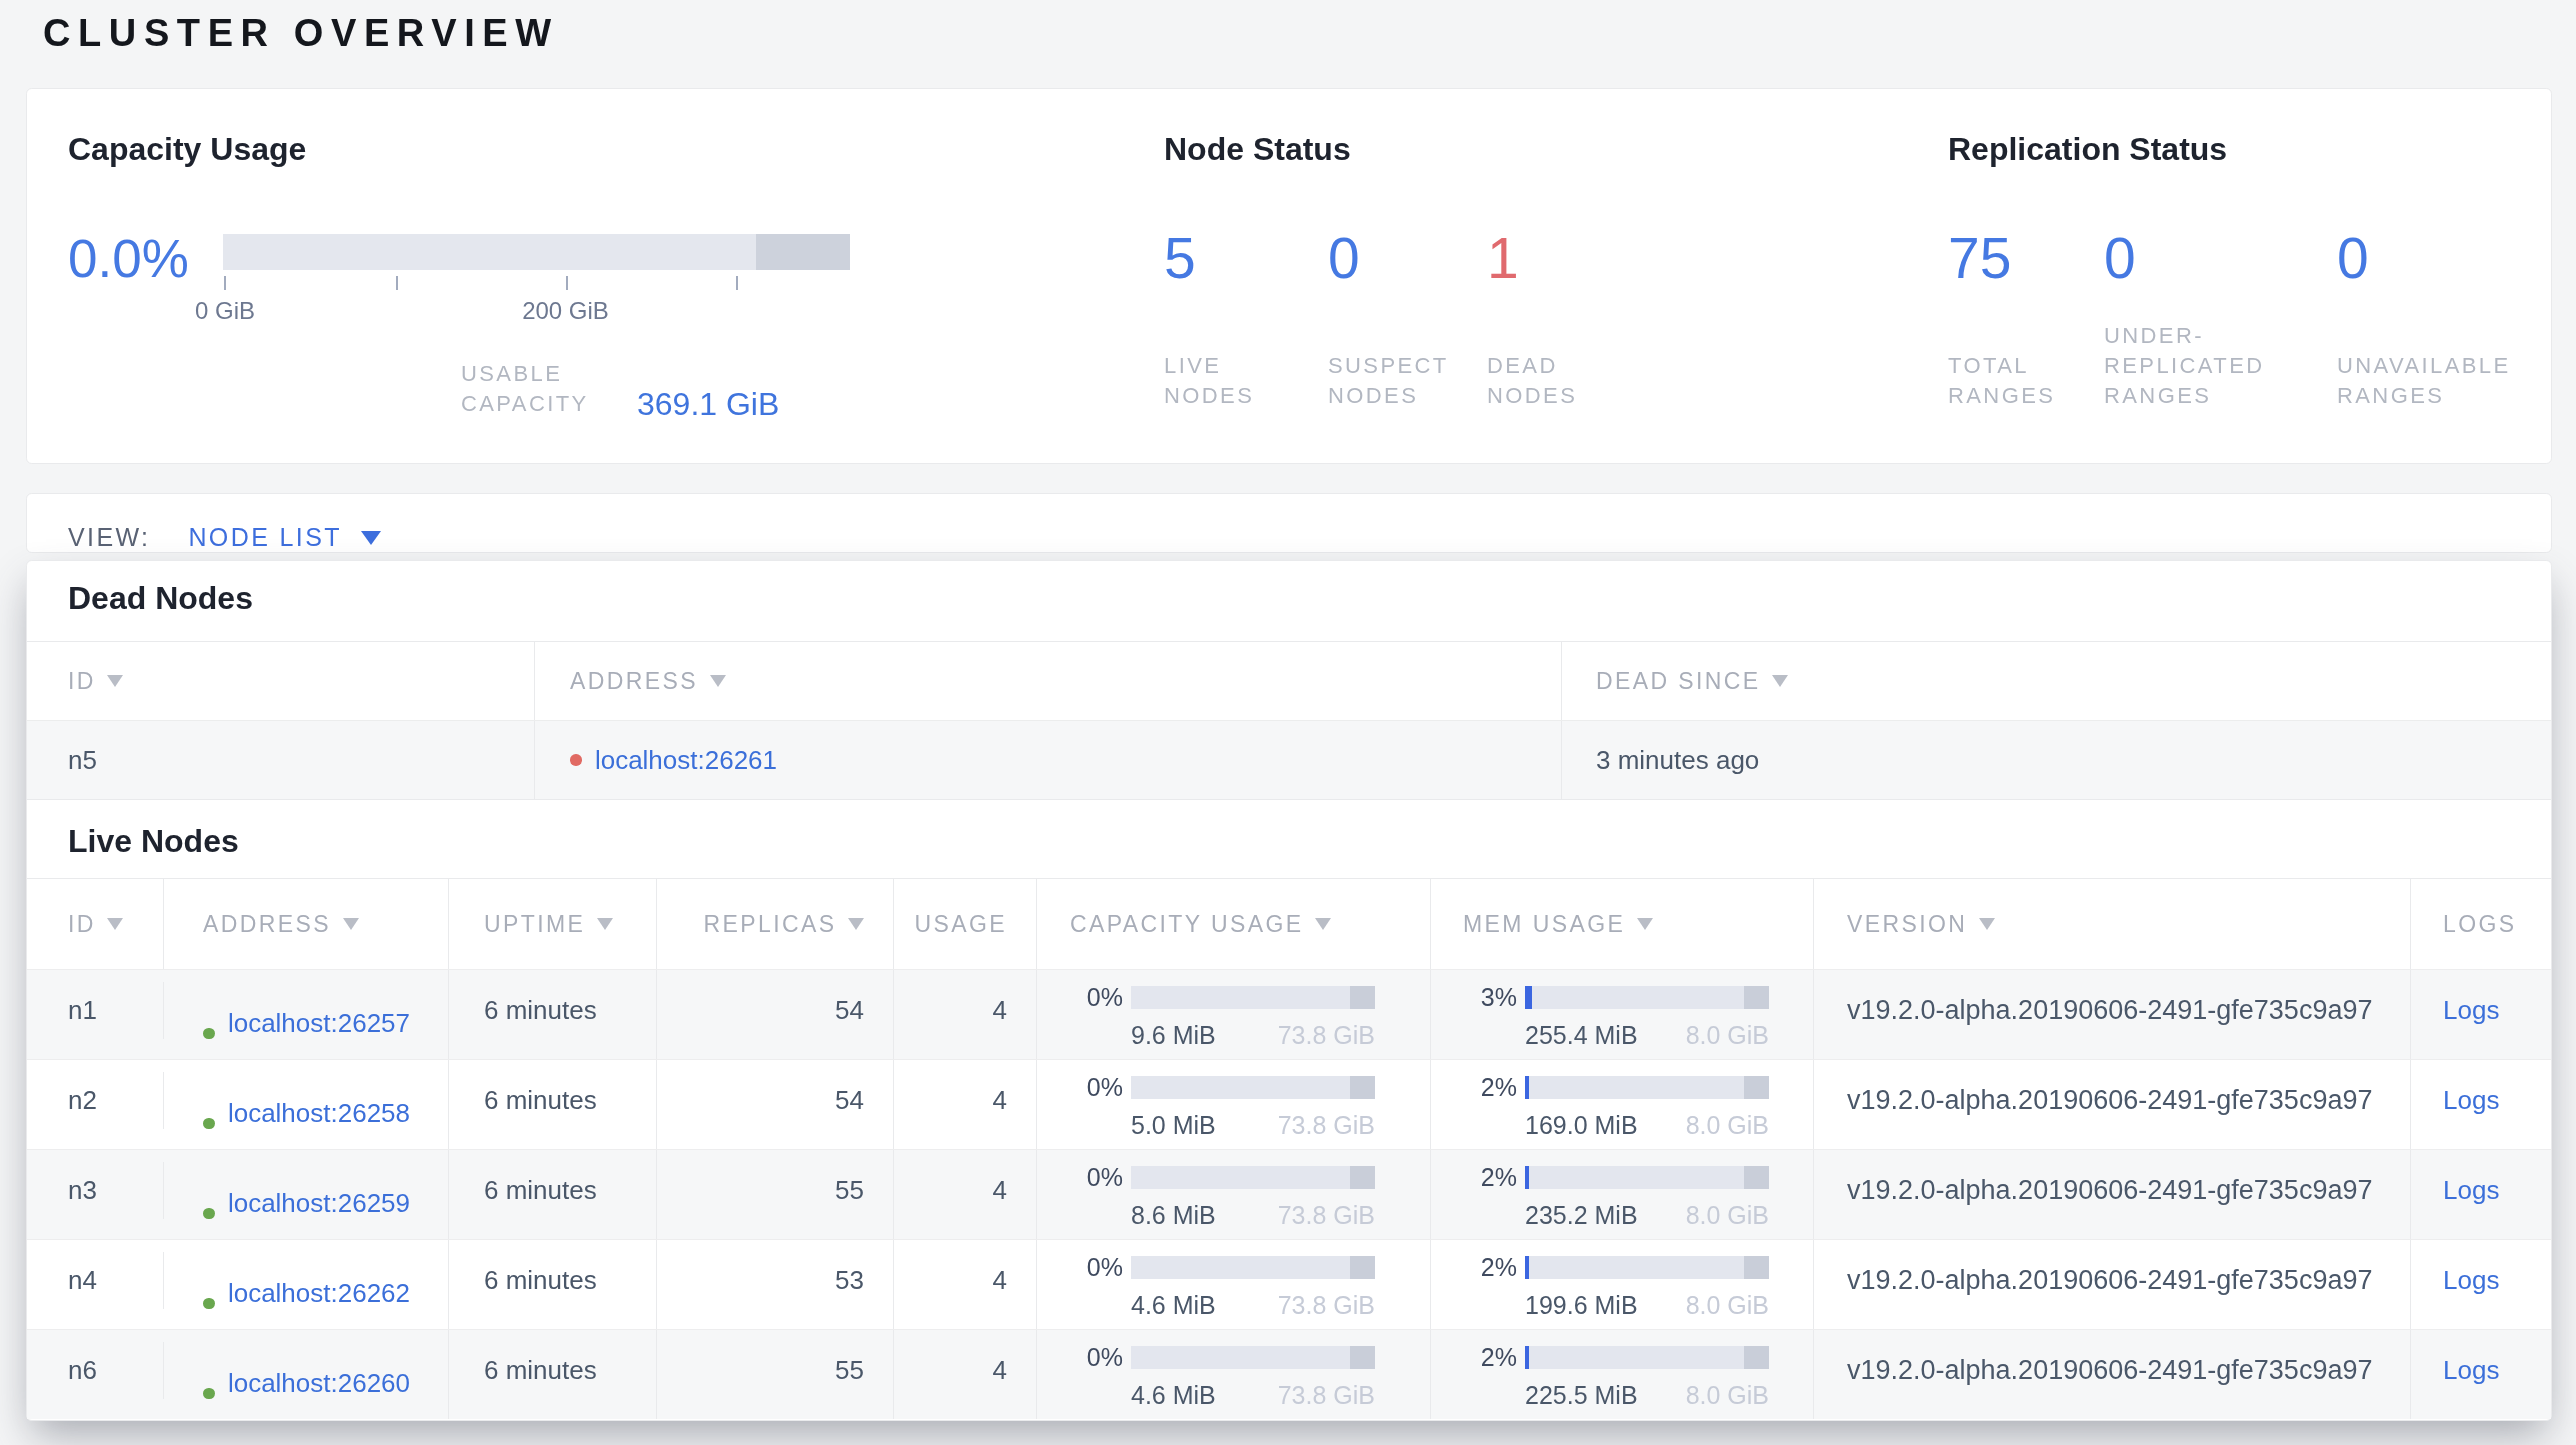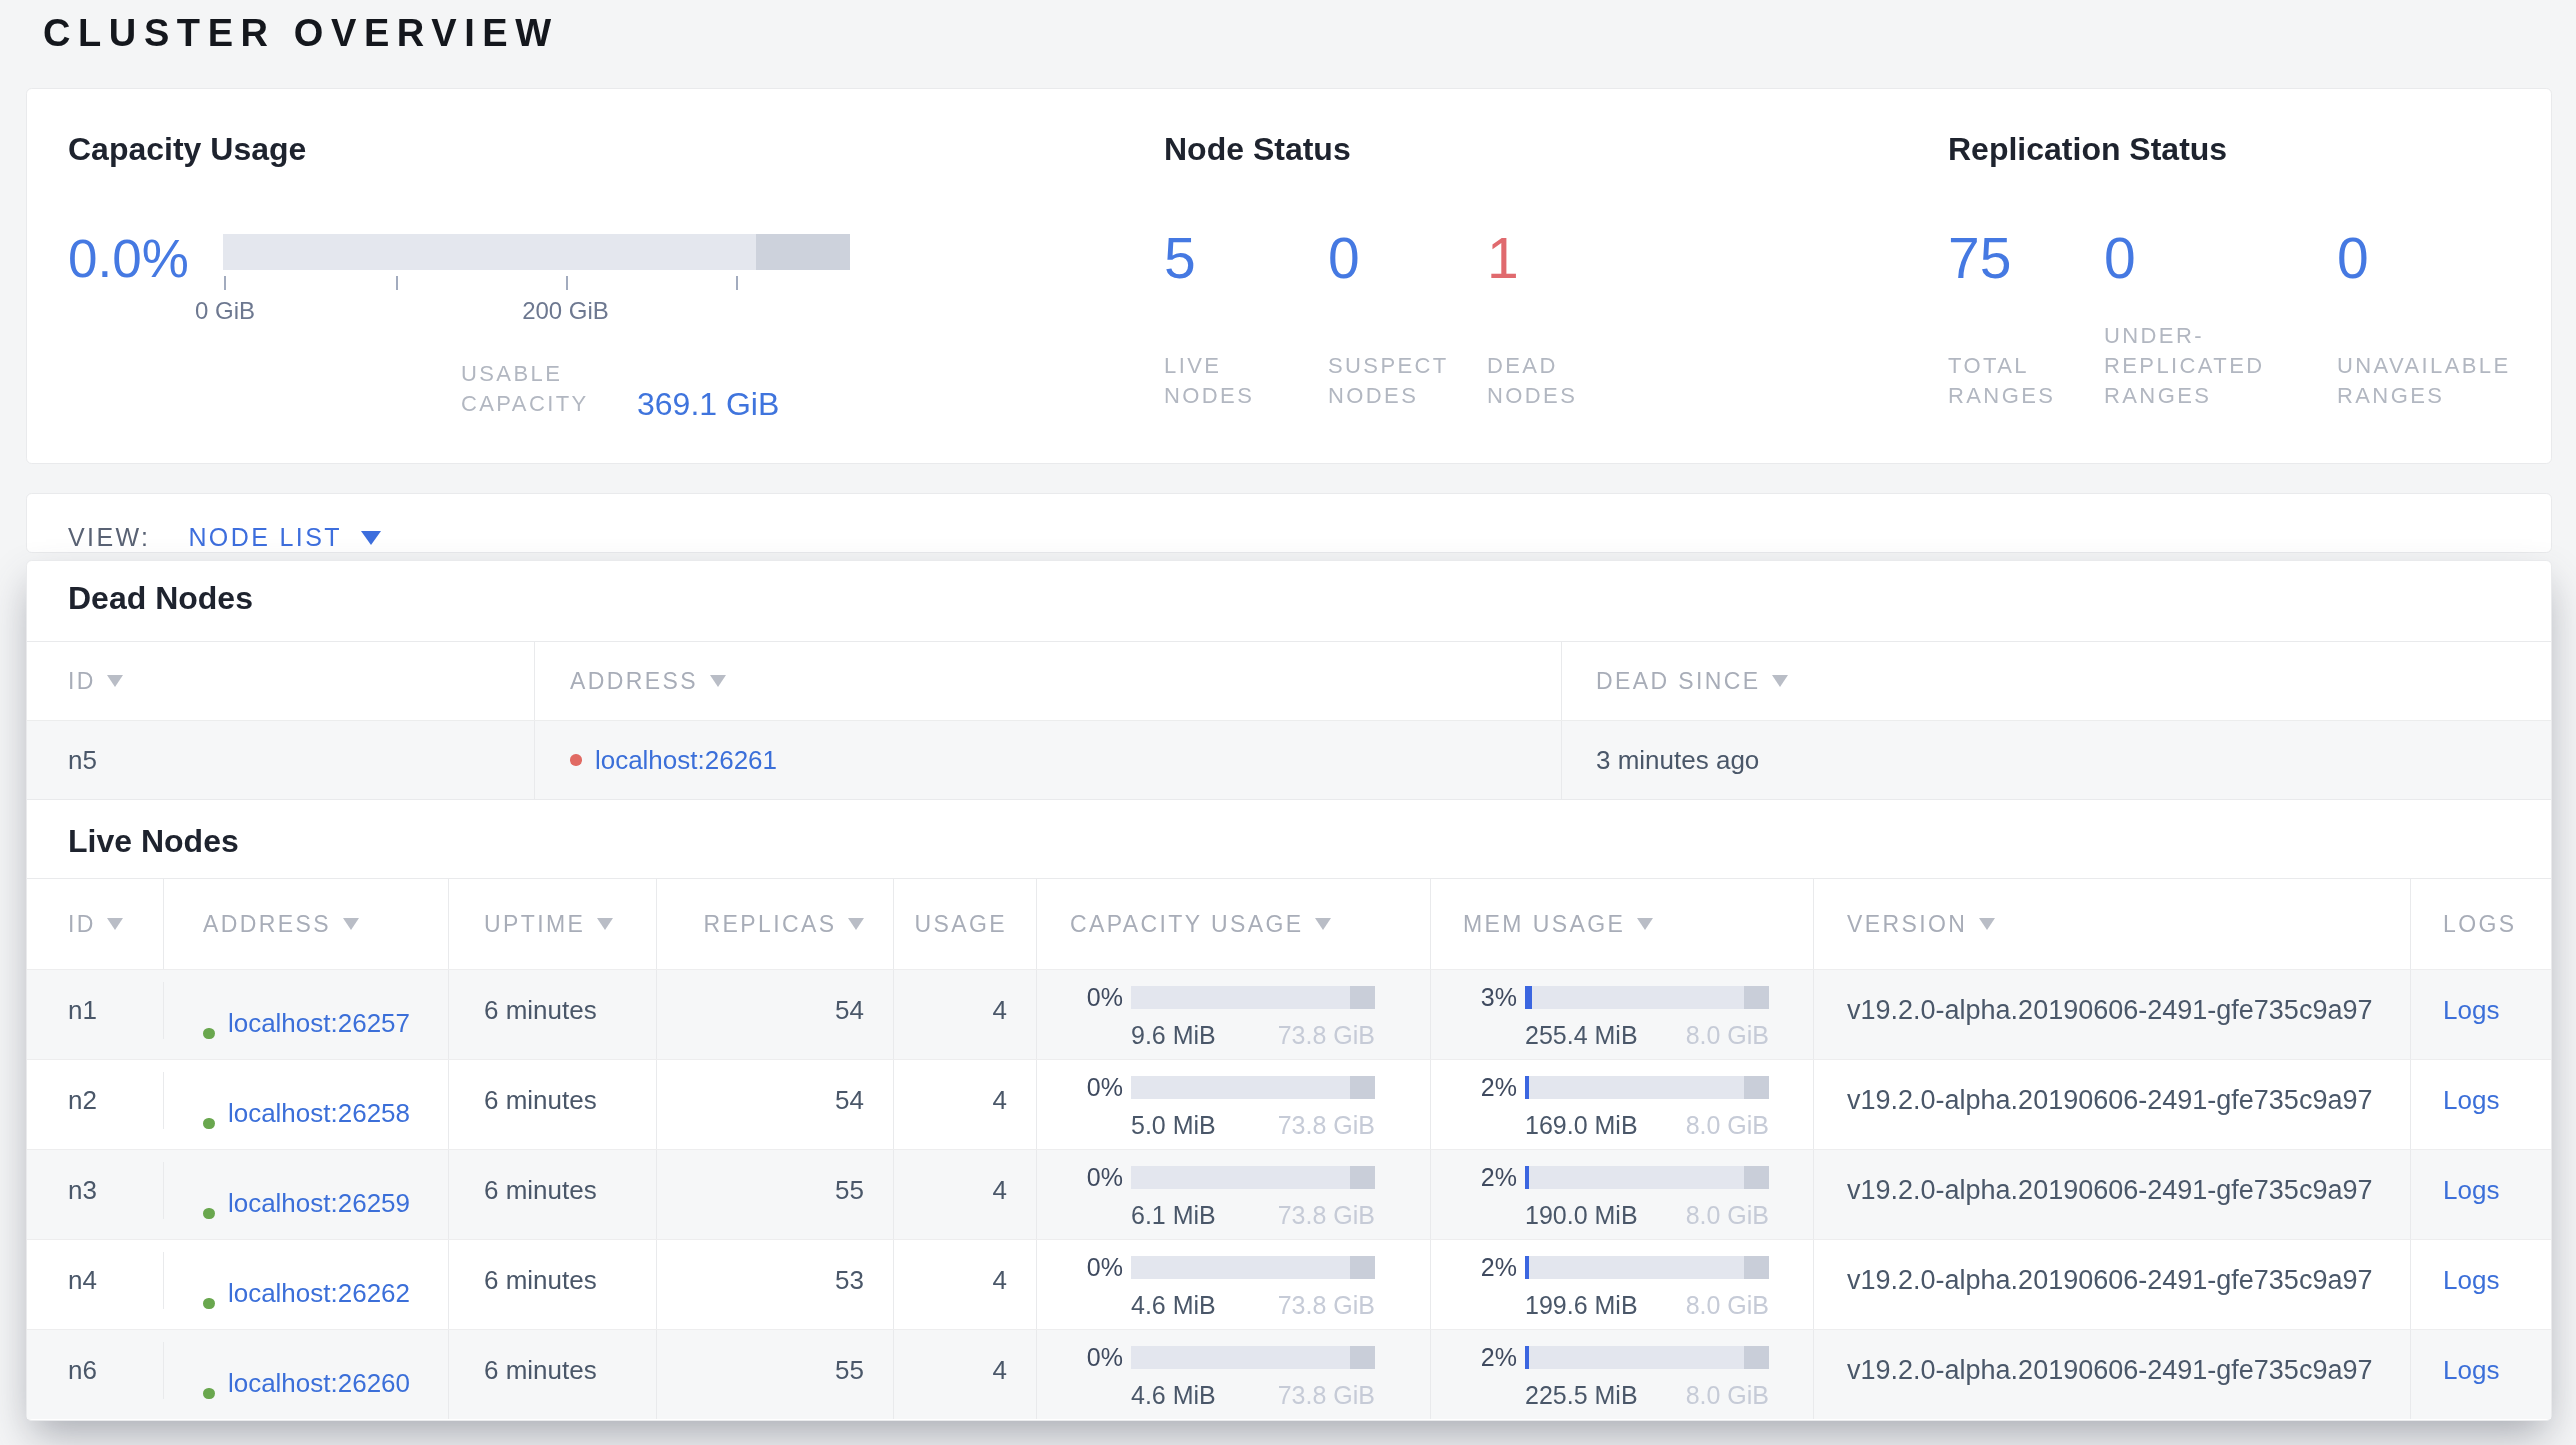--- a/index.html
+++ b/index.html
@@ -332,34 +332,34 @@
       <div class="c num bl">4</div>
       <div class="c usage bl">
         <div class="l1">
           <span class="u-pct">0%</span>
           <span class="ubar">
             <span class="bar-fill" style="width: 0%;"></span>
             <span class="bar-tail"></span>
           </span>
         </div>
         <div class="l2">
-          <span class="used">6.1 MiB</span>
+          <span class="used">8.6 MiB</span>
           <span class="total">73.8 GiB</span>
         </div>
       </div>
       <div class="c usage bl">
         <div class="l1">
           <span class="u-pct">2%</span>
           <span class="ubar">
             <span class="bar-fill" style="width: 2%;"></span>
             <span class="bar-tail"></span>
           </span>
         </div>
         <div class="l2">
-          <span class="used">190.0 MiB</span>
+          <span class="used">235.2 MiB</span>
           <span class="total">8.0 GiB</span>
         </div>
       </div>
       <div class="c ver bl">v19.2.0-alpha.20190606-2491-gfe735c9a97</div>
       <div class="c logs bl">
         <a>Logs</a>
       </div>
     </div>
       <div class="live-grid lt-row">
       <div class="c id">n4</div>

